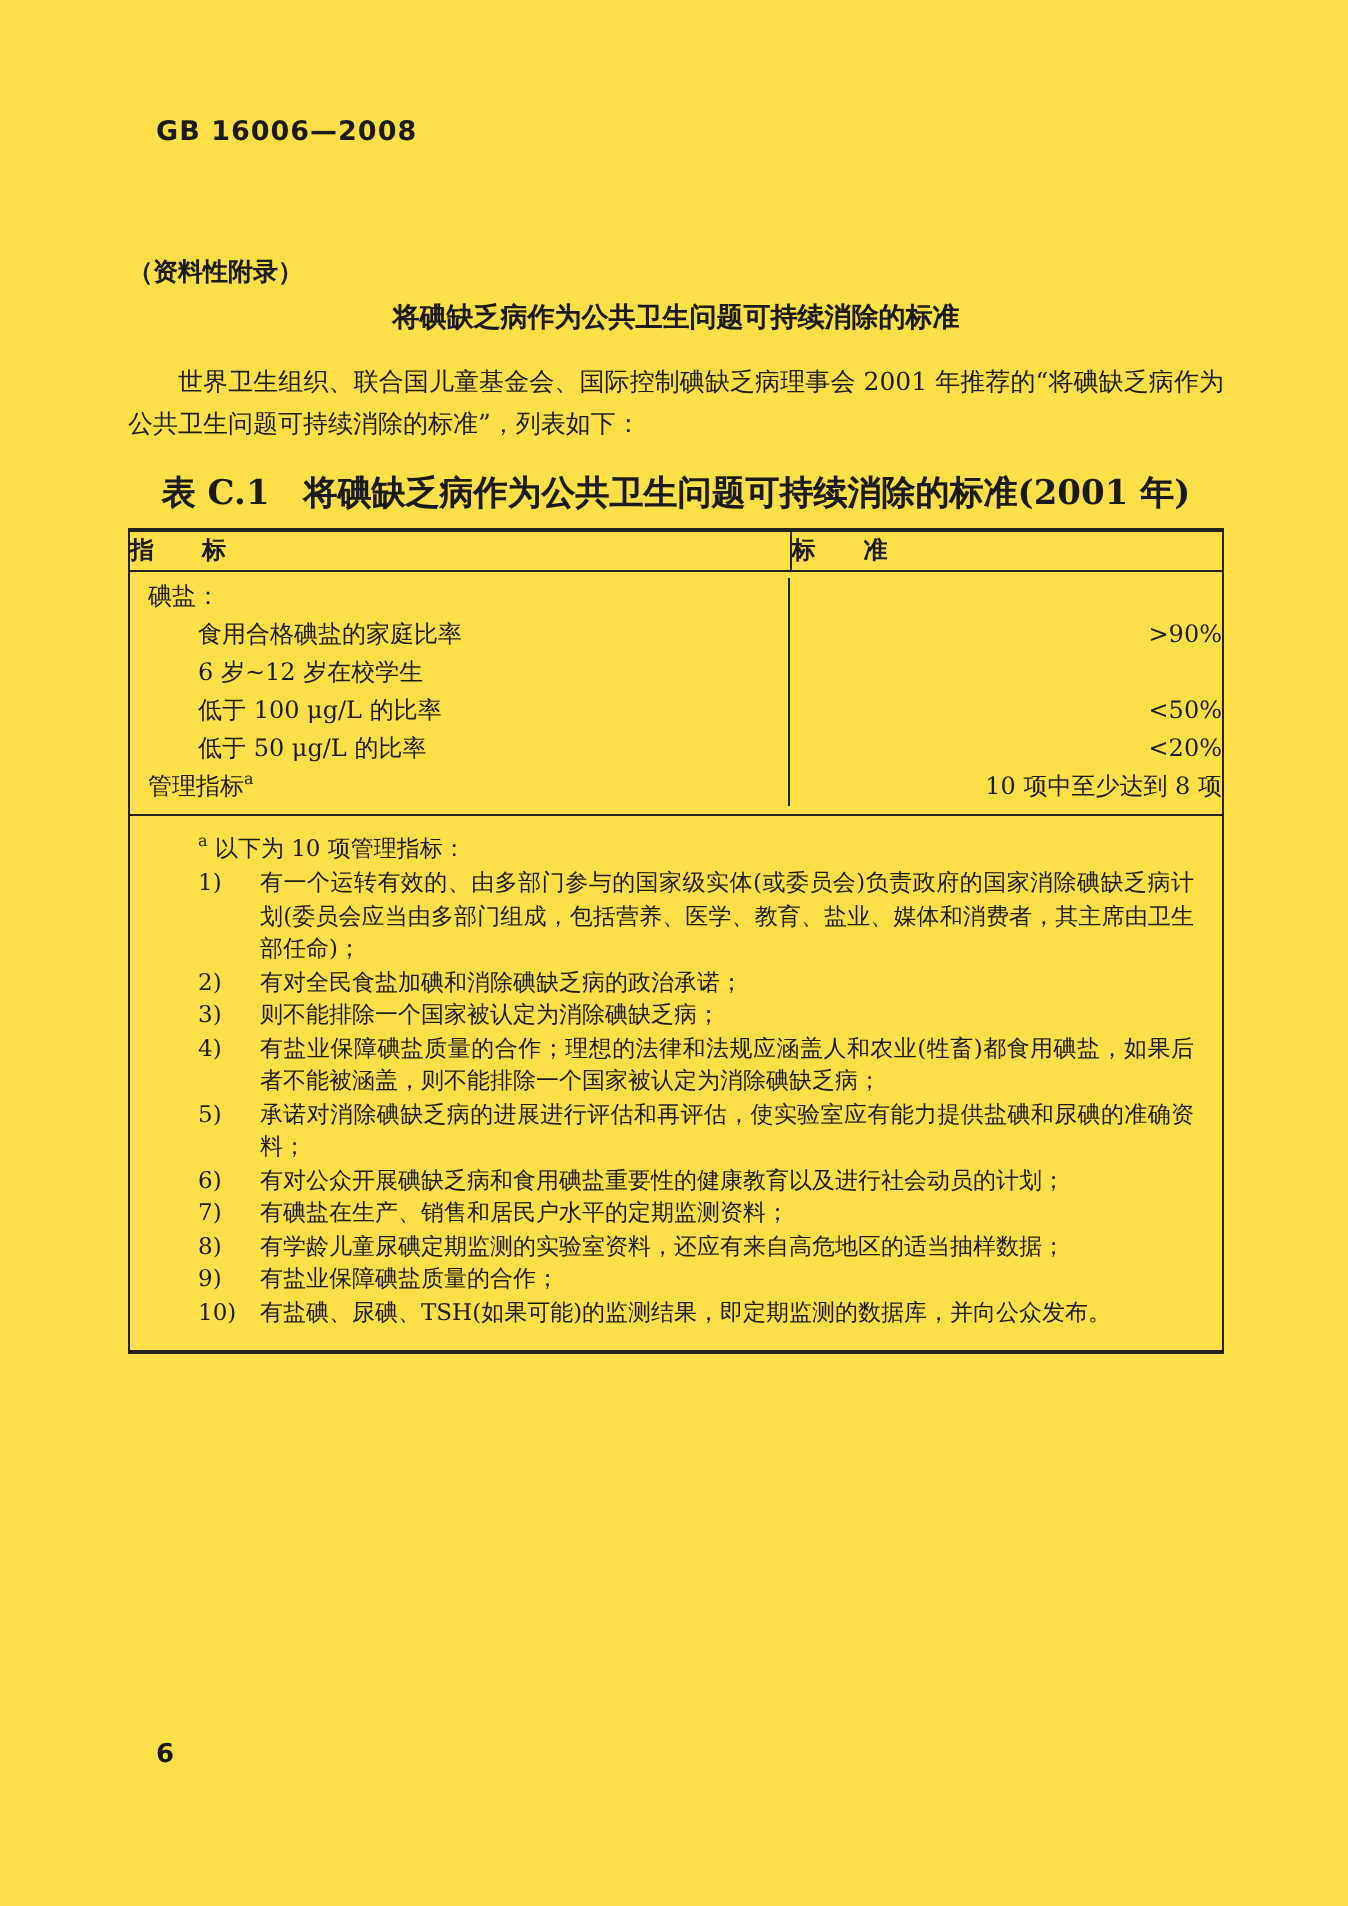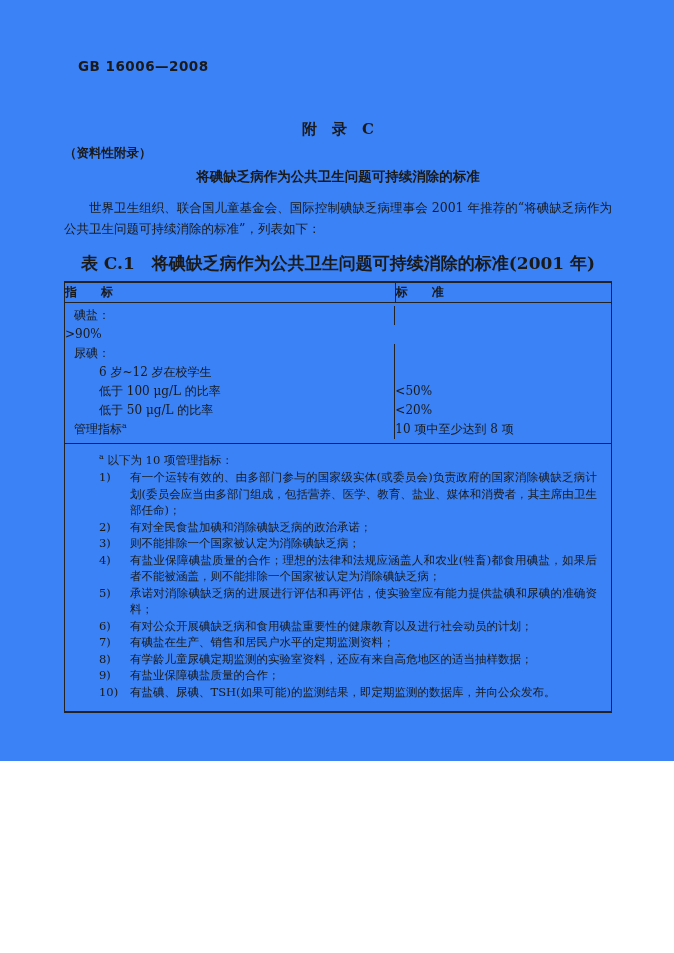--- a/index.html
+++ b/index.html
@@ -1,19 +1,19 @@
 <!DOCTYPE html>
 <html lang="zh"><head>
 <meta charset="utf-8">
 <style>
   html,body{margin:0;padding:0;}
   .page{
     position:relative;
-    width:674px;height:761px;
-    background:#3b82f6;
+    width:674px;height:953px;
+    background:#fde047;
     color:#1a1a1a;
     font-family:"DejaVu Serif","Liberation Serif",serif;
     overflow:hidden;
   }
   .gb-header{
     position:absolute;left:78px;top:58px;
     font-family:"DejaVu Sans","Liberation Sans",sans-serif;
     font-weight:bold;font-size:13.5px;letter-spacing:0.5px;
   }
   .doc-body{position:absolute;left:64px;top:121px;width:548px;}
@@ -48,21 +48,21 @@
   .tbl-head{display:flex;border-bottom:1px solid #222;}
   .th-cell{padding:2px 0 3px 0;text-align:left;line-height:14px;font-weight:bold;}
   .th-left{width:60.5%;border-right:1px solid #222;}
   .th-right{width:39.5%;}
   .trow{display:flex;}
   .tc-left{
     width:60.5%;border-right:1px solid #222;
     padding-left:9px;line-height:19px;box-sizing:border-box;
   }
   .tc-left.indent{padding-left:34px;}
-  .tc-right{width:39.5%;text-align:left;line-height:19px;}
+  .tc-right{width:39.5%;text-align:right;line-height:19px;}
   .tbl-body{padding:3px 0 4px 0;}
   sup{font-size:8px;line-height:0;}
   .tbl-foot{
     border-top:1px solid #222;
     padding:8px 14px 11px 34px;
     font-size:11.5px;line-height:16.5px;
   }
   .fn-lead{margin-bottom:1px;}
   .fn-item{display:flex;}
   .fn-num{width:31px;flex-shrink:0;}
@@ -75,44 +75,40 @@
 </style>
 </head>
 <body>
 
 <div class="page">
 
   <div class="gb-header">GB 16006—2008</div>
 
   <div class="doc-body">
 
-    <div class="appendix-title">附　录　C</div>
     <div class="appendix-subtitle">（资料性附录）</div>
     <div class="appendix-heading">将碘缺乏病作为公共卫生问题可持续消除的标准</div>
 
     <p class="intro">世界卫生组织、联合国儿童基金会、国际控制碘缺乏病理事会 2001 年推荐的“将碘缺乏病作为公共卫生问题可持续消除的标准”，列表如下：</p>
 
     <div class="tbl-caption">表 C.1　将碘缺乏病作为公共卫生问题可持续消除的标准(2001 年)</div>
 
     <div class="tbl">
       <div class="tbl-head">
         <div class="th-cell th-left">指　　标</div>
         <div class="th-cell th-right">标　　准</div>
       </div>
       <div class="tbl-body" id="tbl-body">
           <div class="trow">
             <div class="tc-left">碘盐：</div>
             <div class="tc-right"></div>
           </div>
           <div class="trow">
+            <div class="tc-left indent">食用合格碘盐的家庭比率</div>
             <div class="tc-right">&gt;90%</div>
-          </div>
-          <div class="trow">
-            <div class="tc-left">尿碘：</div>
-            <div class="tc-right"></div>
           </div>
           <div class="trow">
             <div class="tc-left indent">6 岁~12 岁在校学生</div>
             <div class="tc-right"></div>
           </div>
           <div class="trow">
             <div class="tc-left indent">低于 100 μg/L 的比率</div>
             <div class="tc-right">&lt;50%</div>
           </div>
           <div class="trow">

